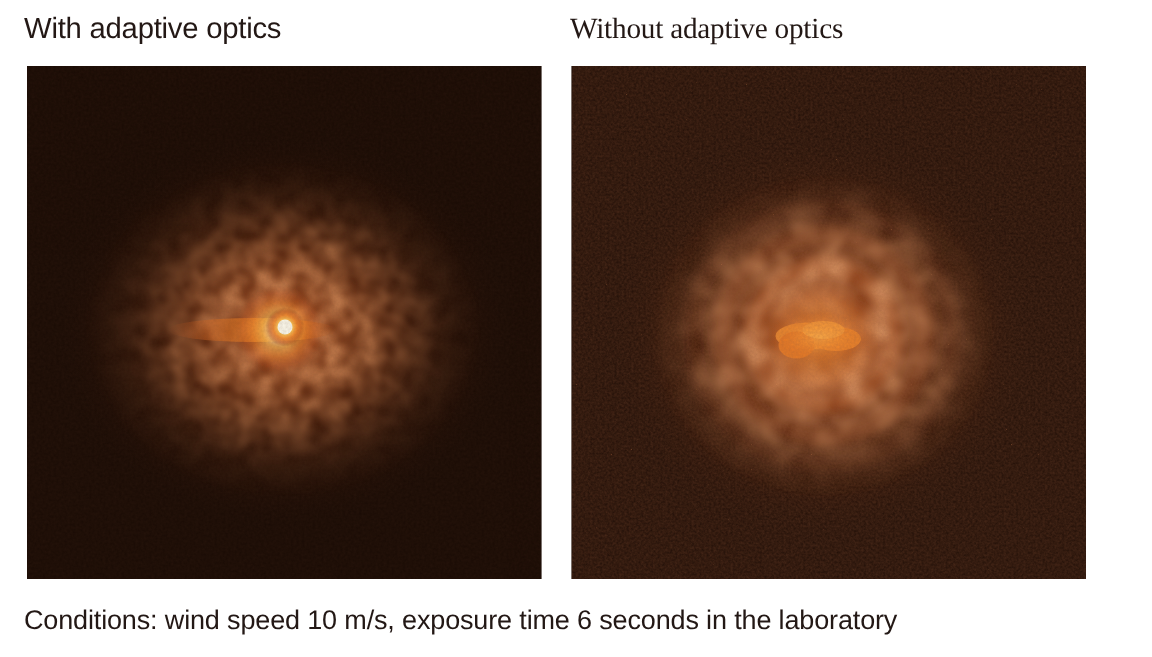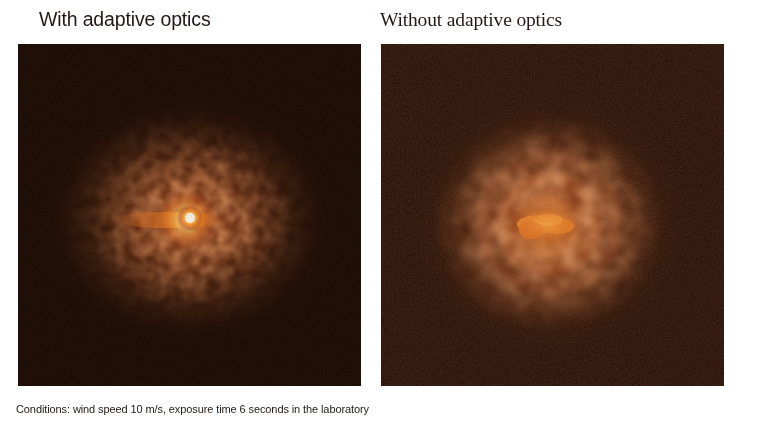--- a/index.html
+++ b/index.html
@@ -25,21 +25,21 @@
   }
   .panel-title {
     position: absolute;
     font-size: 19.5px;
     font-weight: 400;
     letter-spacing: -0.15px;
     color: #231815;
     white-space: nowrap;
     line-height: 1;
   }
-  #title-left  { left: 16px;  top: 10px; margin-left: 23px; }
+  #title-left  { left: 16px;  top: 10px; }
   #title-right { left: 380px; top: 10px; font-family: Liberation Serif, serif; }
 
   .frame {
     position: absolute;
     top: 44px;
     width: 343px;
     height: 342px;
     overflow: hidden;
     background: #190b05;
   }
@@ -49,21 +49,21 @@
   .frame svg {
     display: block;
     width: 343px;
     height: 342px;
   }
 
   .caption {
     position: absolute;
     left: 16px;
     top: 404px;
-    font-size: 11px;
+    font-size: 18px;
     letter-spacing: -0.1px;
     color: #231815;
     white-space: nowrap;
     line-height: 1;
   }
 </style>
 </head>
 <body>
 
 <div class="stage">

